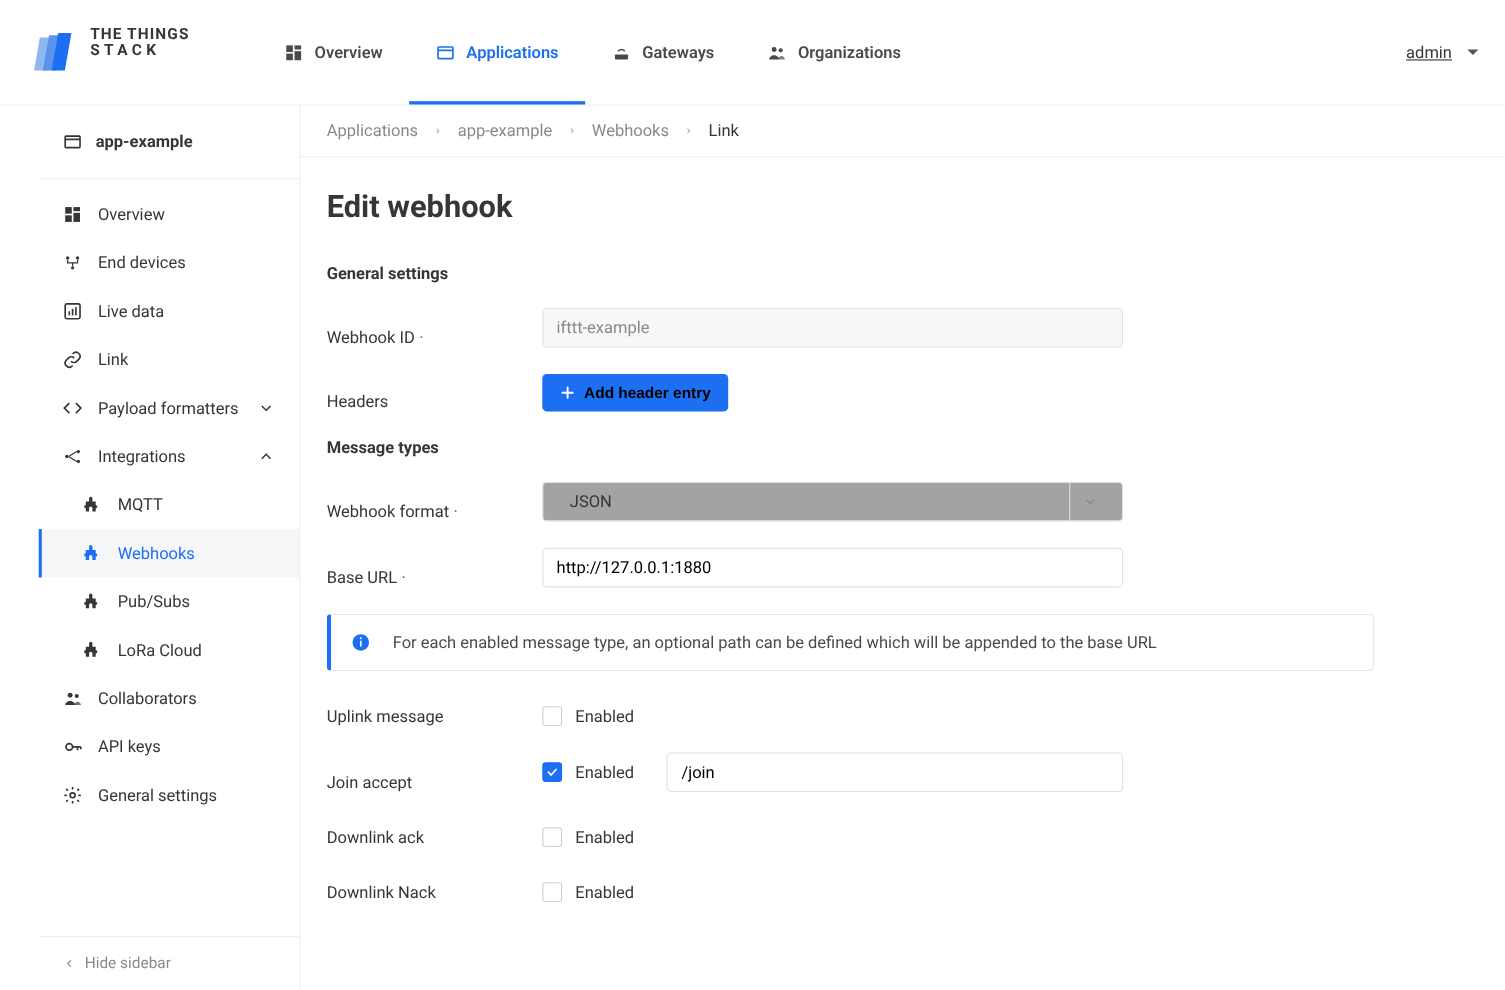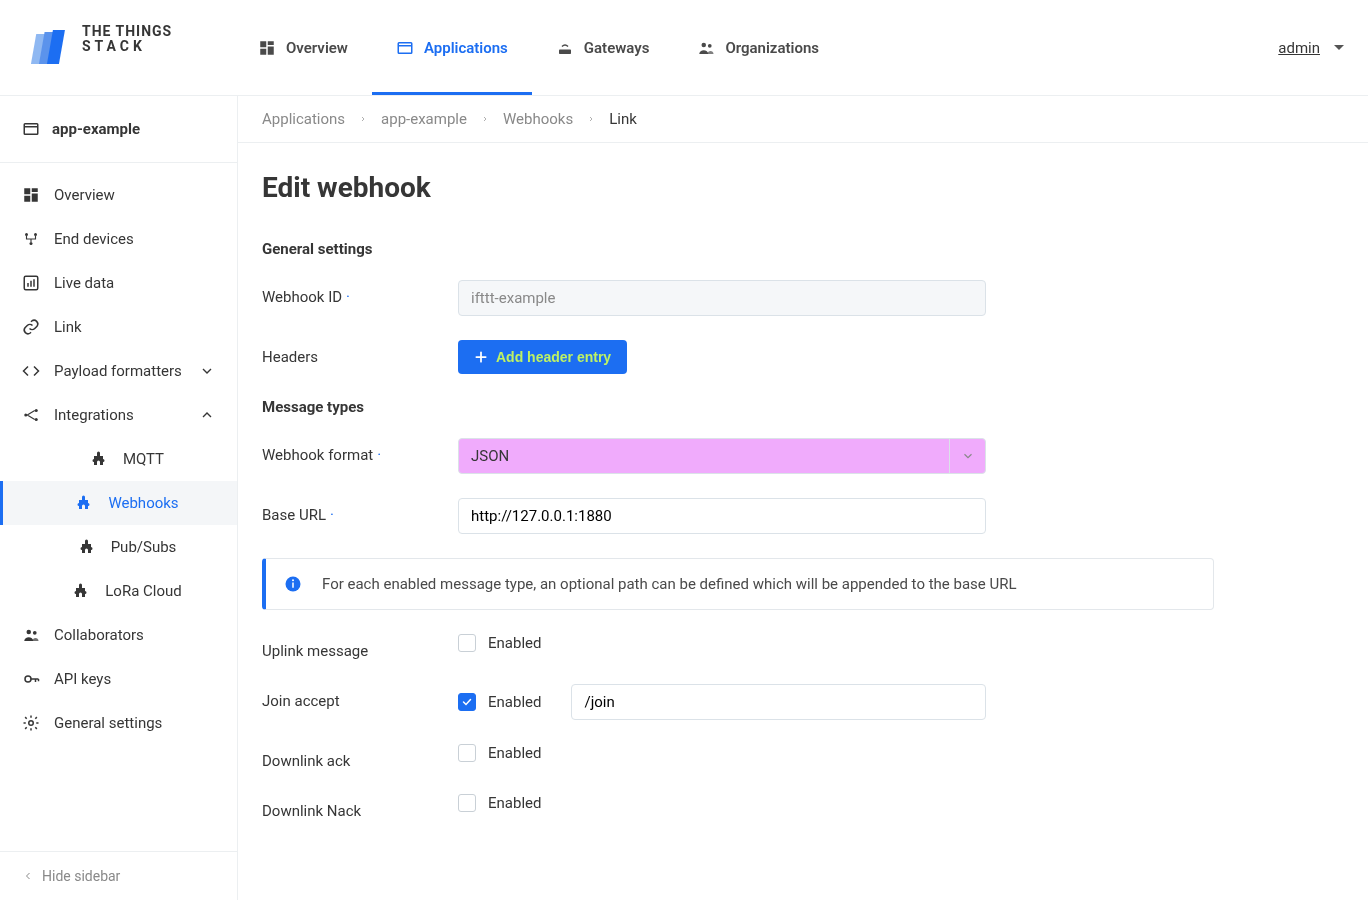--- a/index.html
+++ b/index.html
@@ -7,48 +7,48 @@
 .header { display: flex; align-items: center; height: 96px; border-bottom: 1px solid #eceff1; padding: 0 24px; }
 .logo { display: flex; gap: 10px; width: 210px; }
 .logo-svg { width: 48px; height: 48px; }
 .logo-text { font-weight: 700; font-size: 14px; line-height: 1.1; letter-spacing: 1px; }
 .topnav { display: flex; height: 100%; }
 .topnav-item { display: flex; align-items: center; gap: 10px; padding: 0 24px; font-weight: 600; font-size: 15px; color: #4a4a4a; position: relative; cursor: pointer; height: 100%; }
 .topnav-item.active { color: #1c6ef2; }
 .topnav-item.active::after { content: ""; position: absolute; bottom: 0; left: 0; right: 0; height: 3px; background: #1c6ef2; }
 .spacer { flex: 1; }
 .user-btn { display: flex; align-items: center; gap: 14px; font-size: 15px; color: #363636; cursor: pointer; text-decoration: underline; }
-.main { display: flex; height: calc(900px - 96px); }
+.main { display: flex; height: calc(900px - 96px); margin-left: 35px; }
 .sidebar { width: 238px; border-right: 1px solid #eceff1; display: flex; flex-direction: column; }
 .sidebar-title { display: flex; align-items: center; gap: 12px; padding: 24px 22px; font-weight: 700; font-size: 15px; border-bottom: 1px solid #eceff1; }
 .sidebar-nav { padding-top: 10px; flex: 1; overflow-y: auto; }
 .nav-item { display: flex; align-items: center; gap: 14px; padding: 13px 22px; font-size: 15px; color: #363636; cursor: pointer; position: relative; }
-.nav-item.child { padding-left: 40px; justify-content: center; }
+.nav-item.child { padding-left: 40px; }
 .nav-item.expandable { justify-content: space-between; }
 .nav-item.expandable > div { display: flex; align-items: center; gap: 14px; }
 .nav-item.active { background: #f4f6f8; color: #1c6ef2; }
 .nav-item.active::before { content: ""; position: absolute; left: 0; top: 0; bottom: 0; width: 3px; background: #1c6ef2; }
 .sidebar-footer { padding: 16px 22px; color: #898989; font-size: 14px; cursor: pointer; display: flex; align-items: center; gap: 8px; border-top: 1px solid #eceff1; }
 .content { flex: 1; overflow-y: auto; }
 .breadcrumbs { display: flex; align-items: center; gap: 14px; padding: 14px 24px; border-bottom: 1px solid #eceff1; font-size: 15px; }
 .breadcrumbs .crumb { color: #898989; cursor: pointer; }
 .breadcrumbs .crumb.active { color: #363636; }
 .breadcrumbs .sep { color: #b0b0b0; }
 .page { padding: 28px 24px 40px; max-width: 1000px; }
 .page-title { font-size: 28px; font-weight: 700; color: #363636; margin-bottom: 36px; }
 .section-title { font-weight: 700; font-size: 15px; margin-bottom: 22px; }
-.form-row { display: flex; align-items: flex-start; margin-bottom: 24px; }
+.form-row { display: flex; align-items: flex-end; margin-bottom: 24px; }
 .form-label { width: 196px; padding-top: 8px; font-size: 15px; color: #363636; display: flex; align-items: center; gap: 4px; }
 .form-label .req { color: #1c6ef2; }
 .form-control { flex: 1; max-width: 528px; }
 .input { width: 100%; height: 36px; border: 1px solid #dbe2e8; border-radius: 4px; padding: 0 12px; font-size: 15px; font-family: inherit; background: #fff; }
 .input:disabled { background: #f5f7f9; color: #898989; }
-.select { display: flex; align-items: center; justify-content: space-between; height: 36px; border: 1px solid #dbe2e8; border-radius: 4px; padding: 0 12px; font-size: 15px; background: #f0abfc; cursor: pointer; }
+.select { display: flex; align-items: center; justify-content: space-between; height: 36px; border: 1px solid #dbe2e8; border-radius: 4px; padding: 0 24px; font-size: 15px; background: #a3a3a3; cursor: pointer; }
 .select-caret { border-left: 1px solid #dbe2e8; margin-right: -12px; height: 100%; width: 36px; display: flex; align-items: center; justify-content: center; color: #898989; }
-.btn-primary { display: inline-flex; align-items: center; gap: 8px; background: #1c6ef2; color: #bef264; border: none; border-radius: 4px; padding: 0 16px; height: 34px; font-weight: 600; font-size: 14px; cursor: pointer; }
+.btn-primary { display: inline-flex; align-items: center; gap: 8px; background: #1c6ef2; color: #000000; border: none; border-radius: 4px; padding: 0 16px; height: 34px; font-weight: 600; font-size: 14px; cursor: pointer; }
 .help-text { color: #898989; font-size: 14px; margin-top: 8px; }
 .info-box { border: 1px solid #e3e7eb; border-left: 4px solid #1c6ef2; border-radius: 4px; padding: 16px 18px; display: flex; align-items: flex-end; gap: 20px; font-size: 15px; color: #4a4a4a; margin-bottom: 24px; }
 .info-icon { width: 18px; height: 18px; flex-shrink: 0; }
 .checkbox { width: 18px; height: 18px; border: 1px solid #c9d0d6; border-radius: 3px; display: inline-flex; align-items: center; justify-content: center; cursor: pointer; flex-shrink: 0; }
 .checkbox.checked { background: #1c6ef2; border-color: #1c6ef2; }
 .msg-row { display: flex; align-items: center; gap: 10px; }
 .msg-label { margin-left: 2px; font-size: 15px; }
 .path-input { margin-left: 20px; flex: 1; max-width: 440px; }
 .icon { width: 18px; height: 18px; flex-shrink: 0; fill: currentColor; }
 .icon-sm { width: 16px; height: 16px; }

